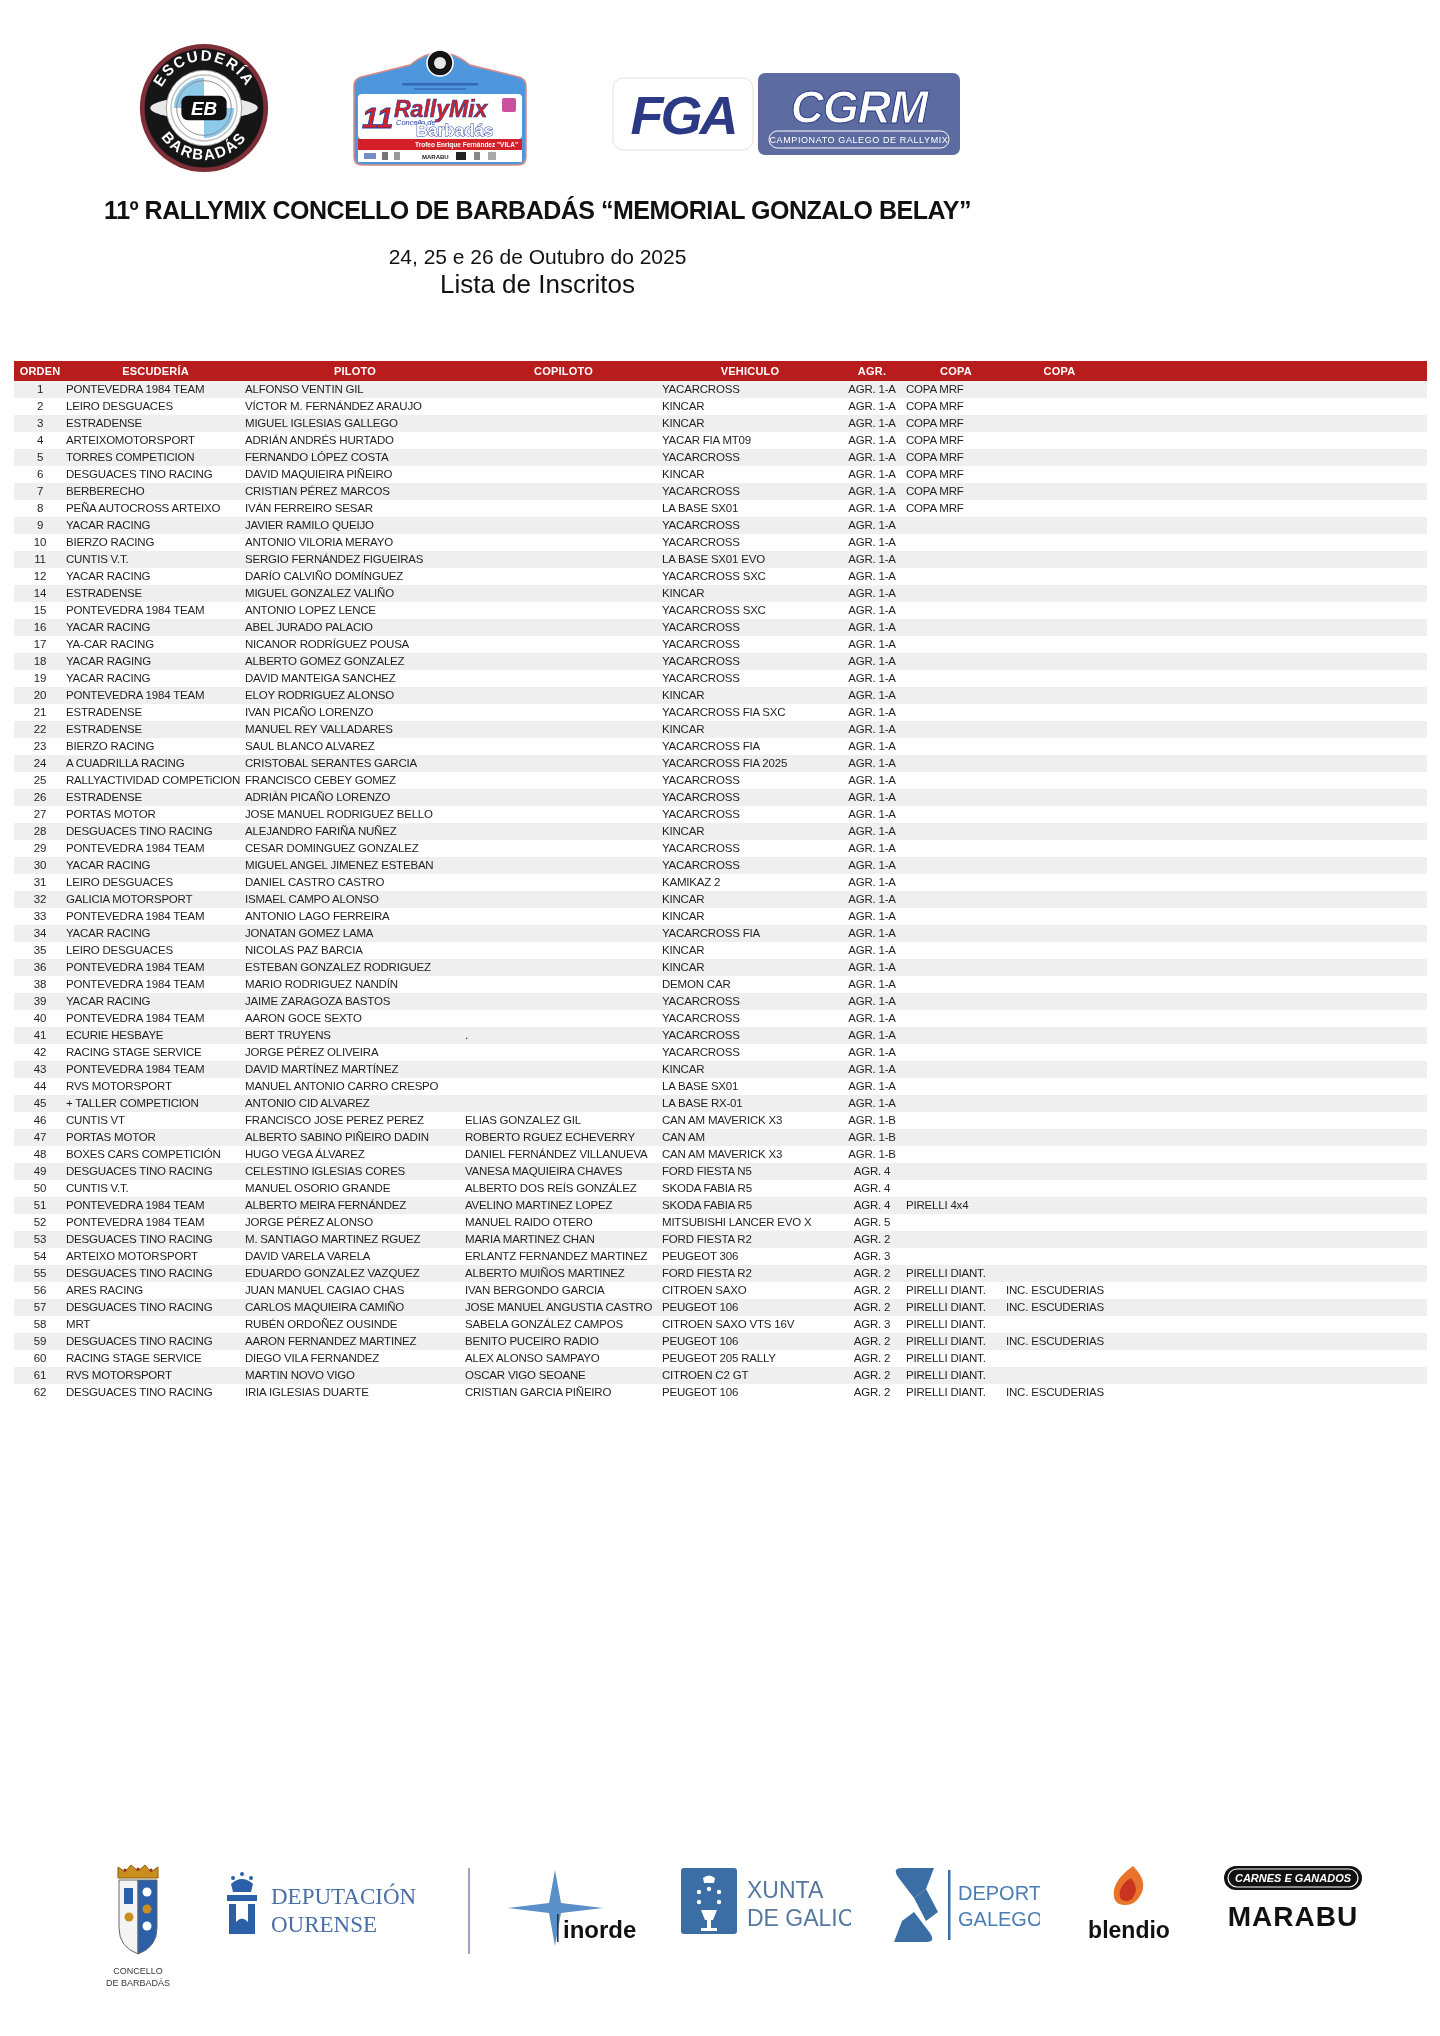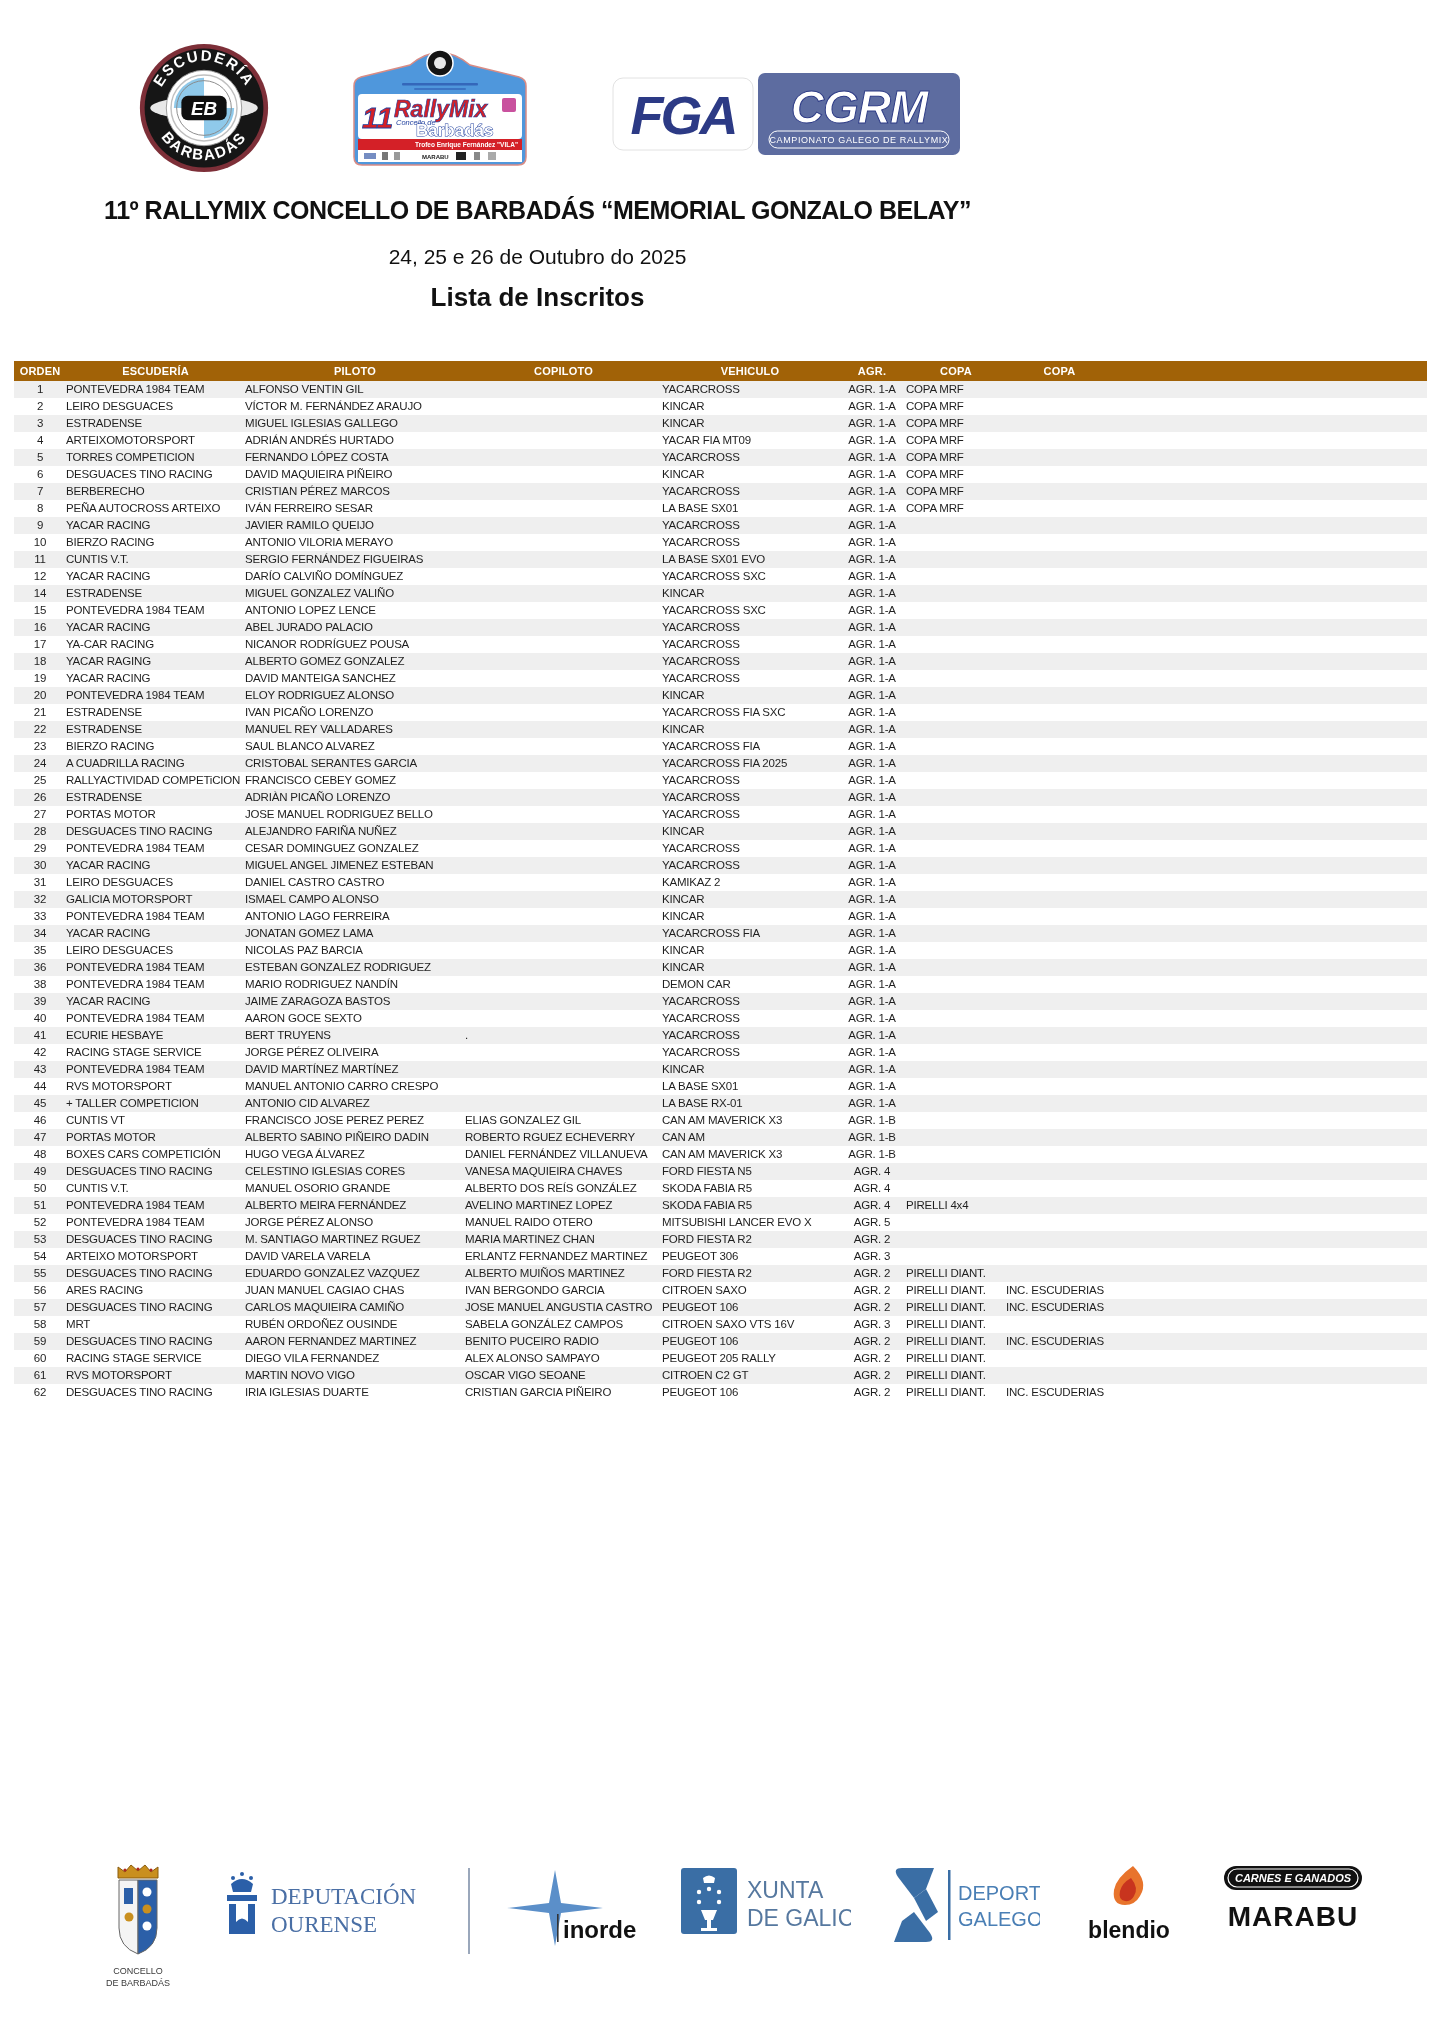--- a/index.html
+++ b/index.html
@@ -8,25 +8,25 @@
 
   
   .logo-eb{position:absolute;left:138px;top:40px;width:132px;height:136px;}
   .logo-plate{position:absolute;left:344px;top:38px;width:192px;height:134px;}
   .logo-cgrm{position:absolute;left:612px;top:73px;width:348px;height:82px;}
 
   
   .title-block{position:absolute;left:0;top:192px;width:1075px;text-align:center;}
   .title-block h1{margin:4px;font-size:25px;font-weight:bold;letter-spacing:-0.5px;color:#111;}
   .event-date{margin-top:20px;font-size:21px;color:#111;}
-  .list-title{margin-top:13px;font-size:26px;font-weight:bold;color:#111;}
+  .list-title{font-size:26px;font-weight:normal;color:#111;}
 
   
   table.entries{position:absolute;left:14px;top:361px;width:1413px;border-collapse:collapse;table-layout:fixed;}
-  table.entries th{background:#a16207;color:#fff;font-size:11px;font-weight:bold;height:20px;
+  table.entries th{background:#b91c1c;color:#fff;font-size:11px;font-weight:bold;height:20px;
                    text-align:center;padding:0;letter-spacing:0.2px;white-space:nowrap;overflow:hidden;}
   table.entries td{height:17px;line-height:17px;font-size:11.5px;padding:0;letter-spacing:-0.2px;
                    white-space:nowrap;overflow:hidden;color:#1f1f1f;}
   table.entries tbody tr:nth-child(odd){background:#efefef;}
   table.entries tbody tr:nth-child(even){background:#ffffff;}
   td.c0{text-align:center;}
   td.c1{padding-left:6px;}
   td.c2{padding-left:2px;}
   td.c3{padding-left:6px;}
   td.c4{padding-left:16px;}

